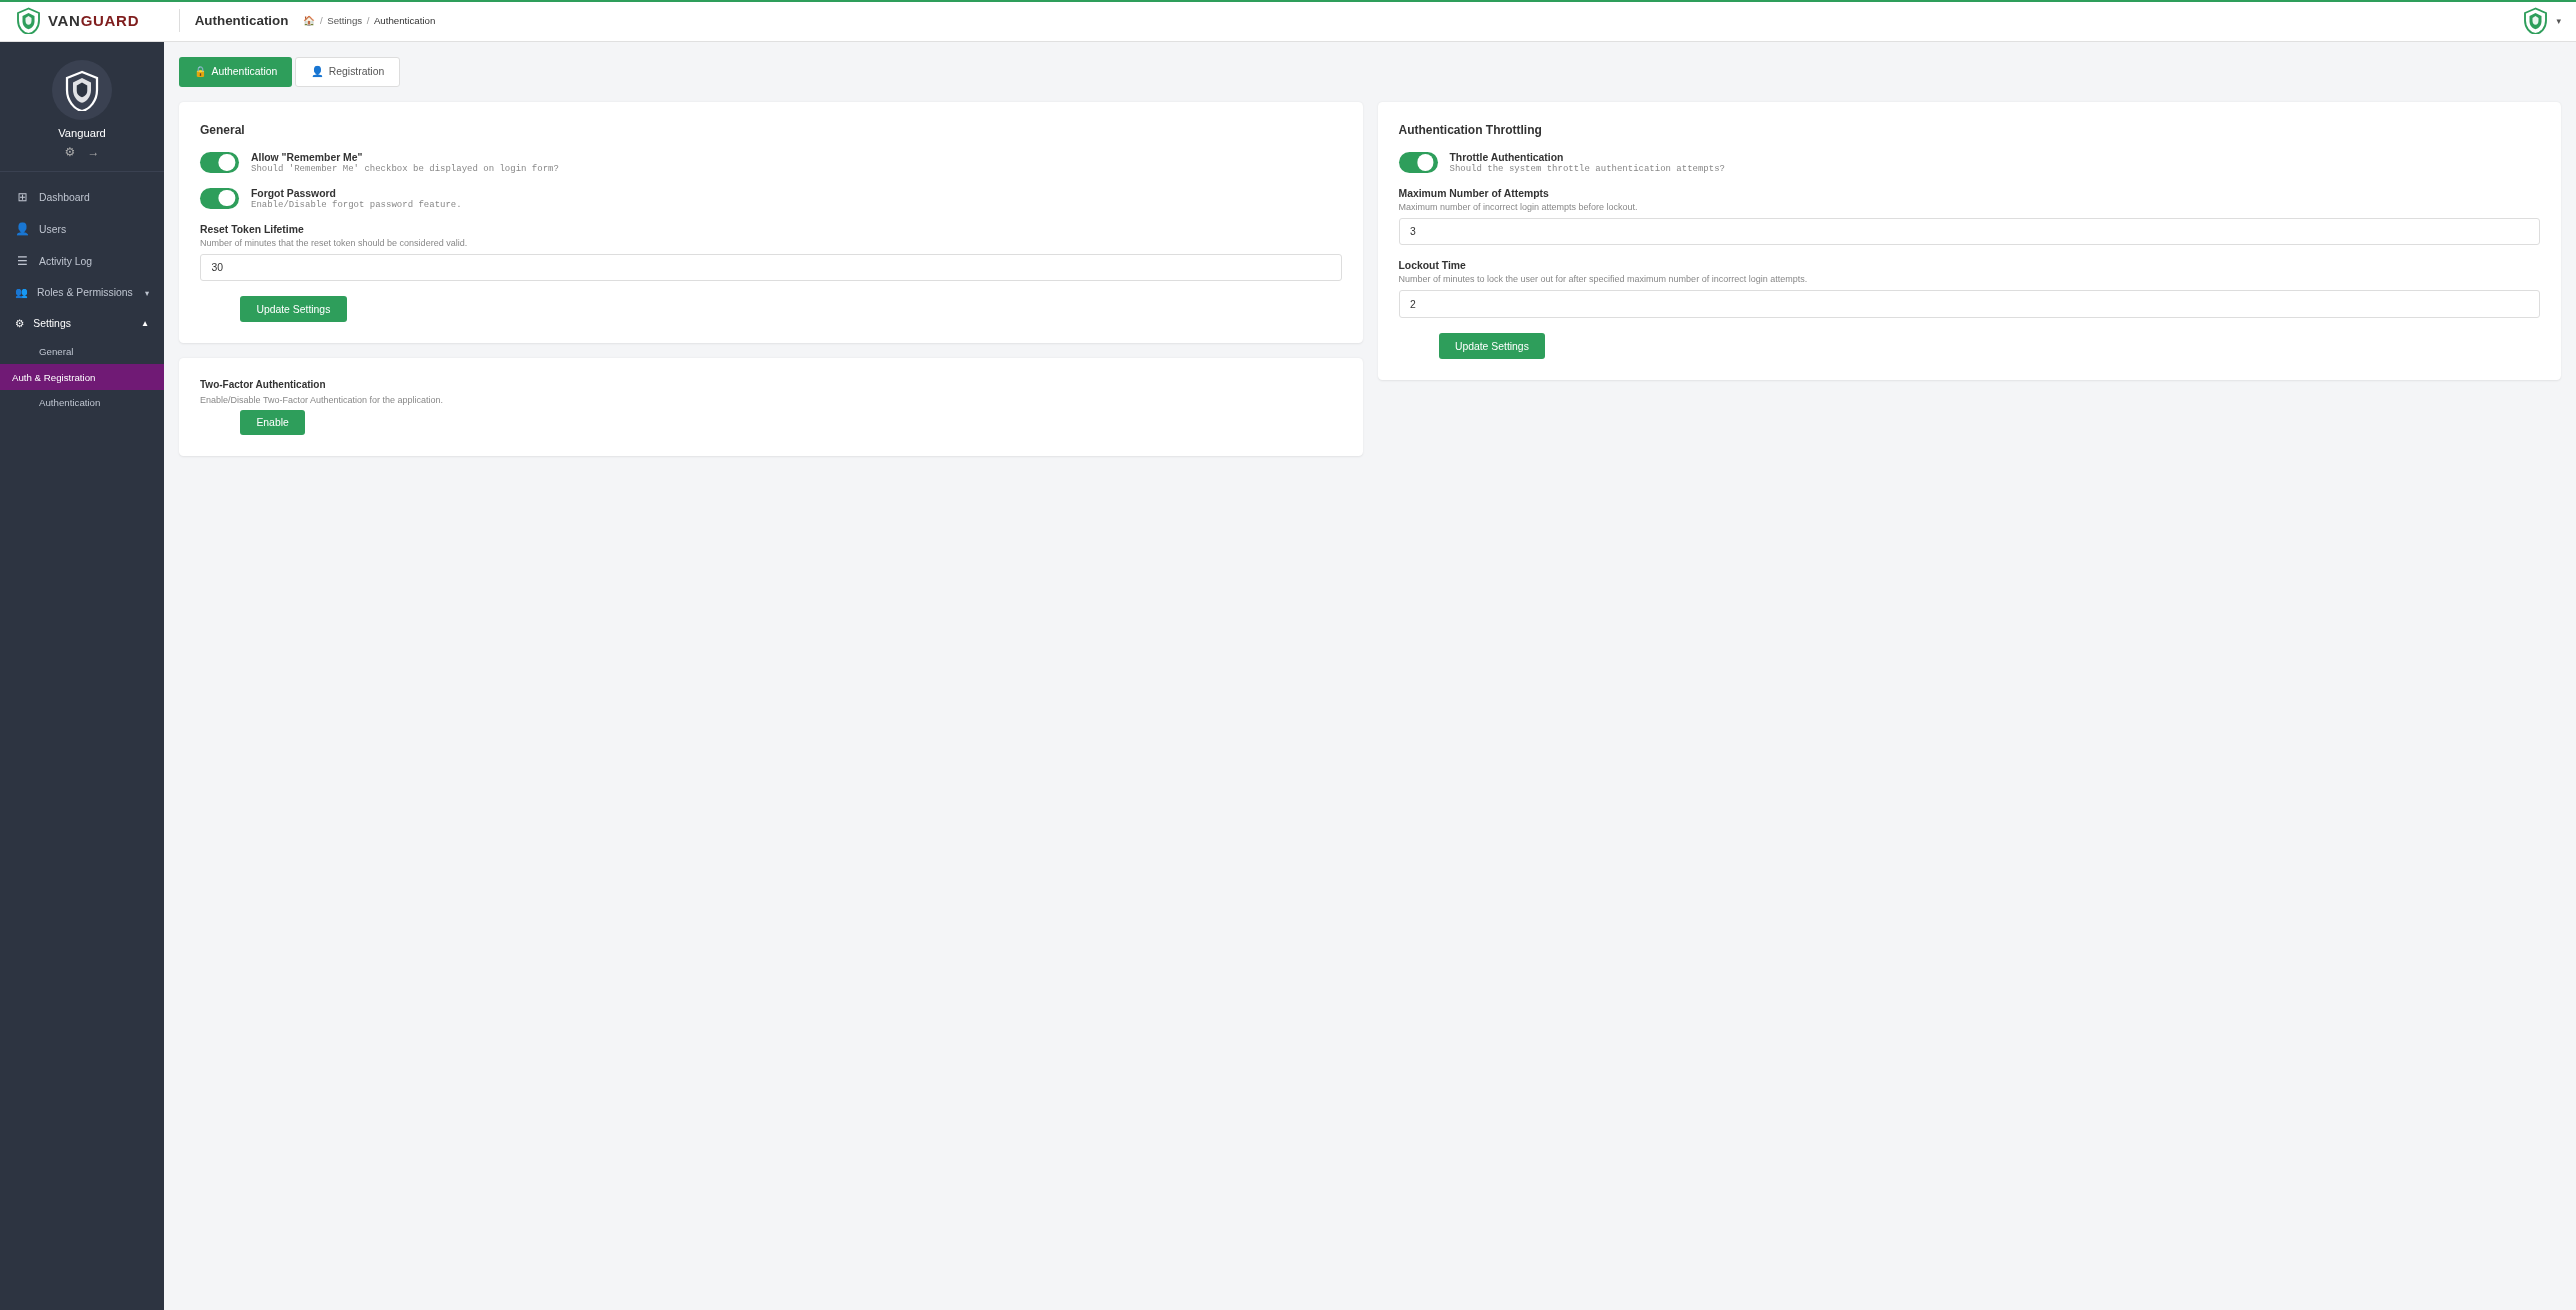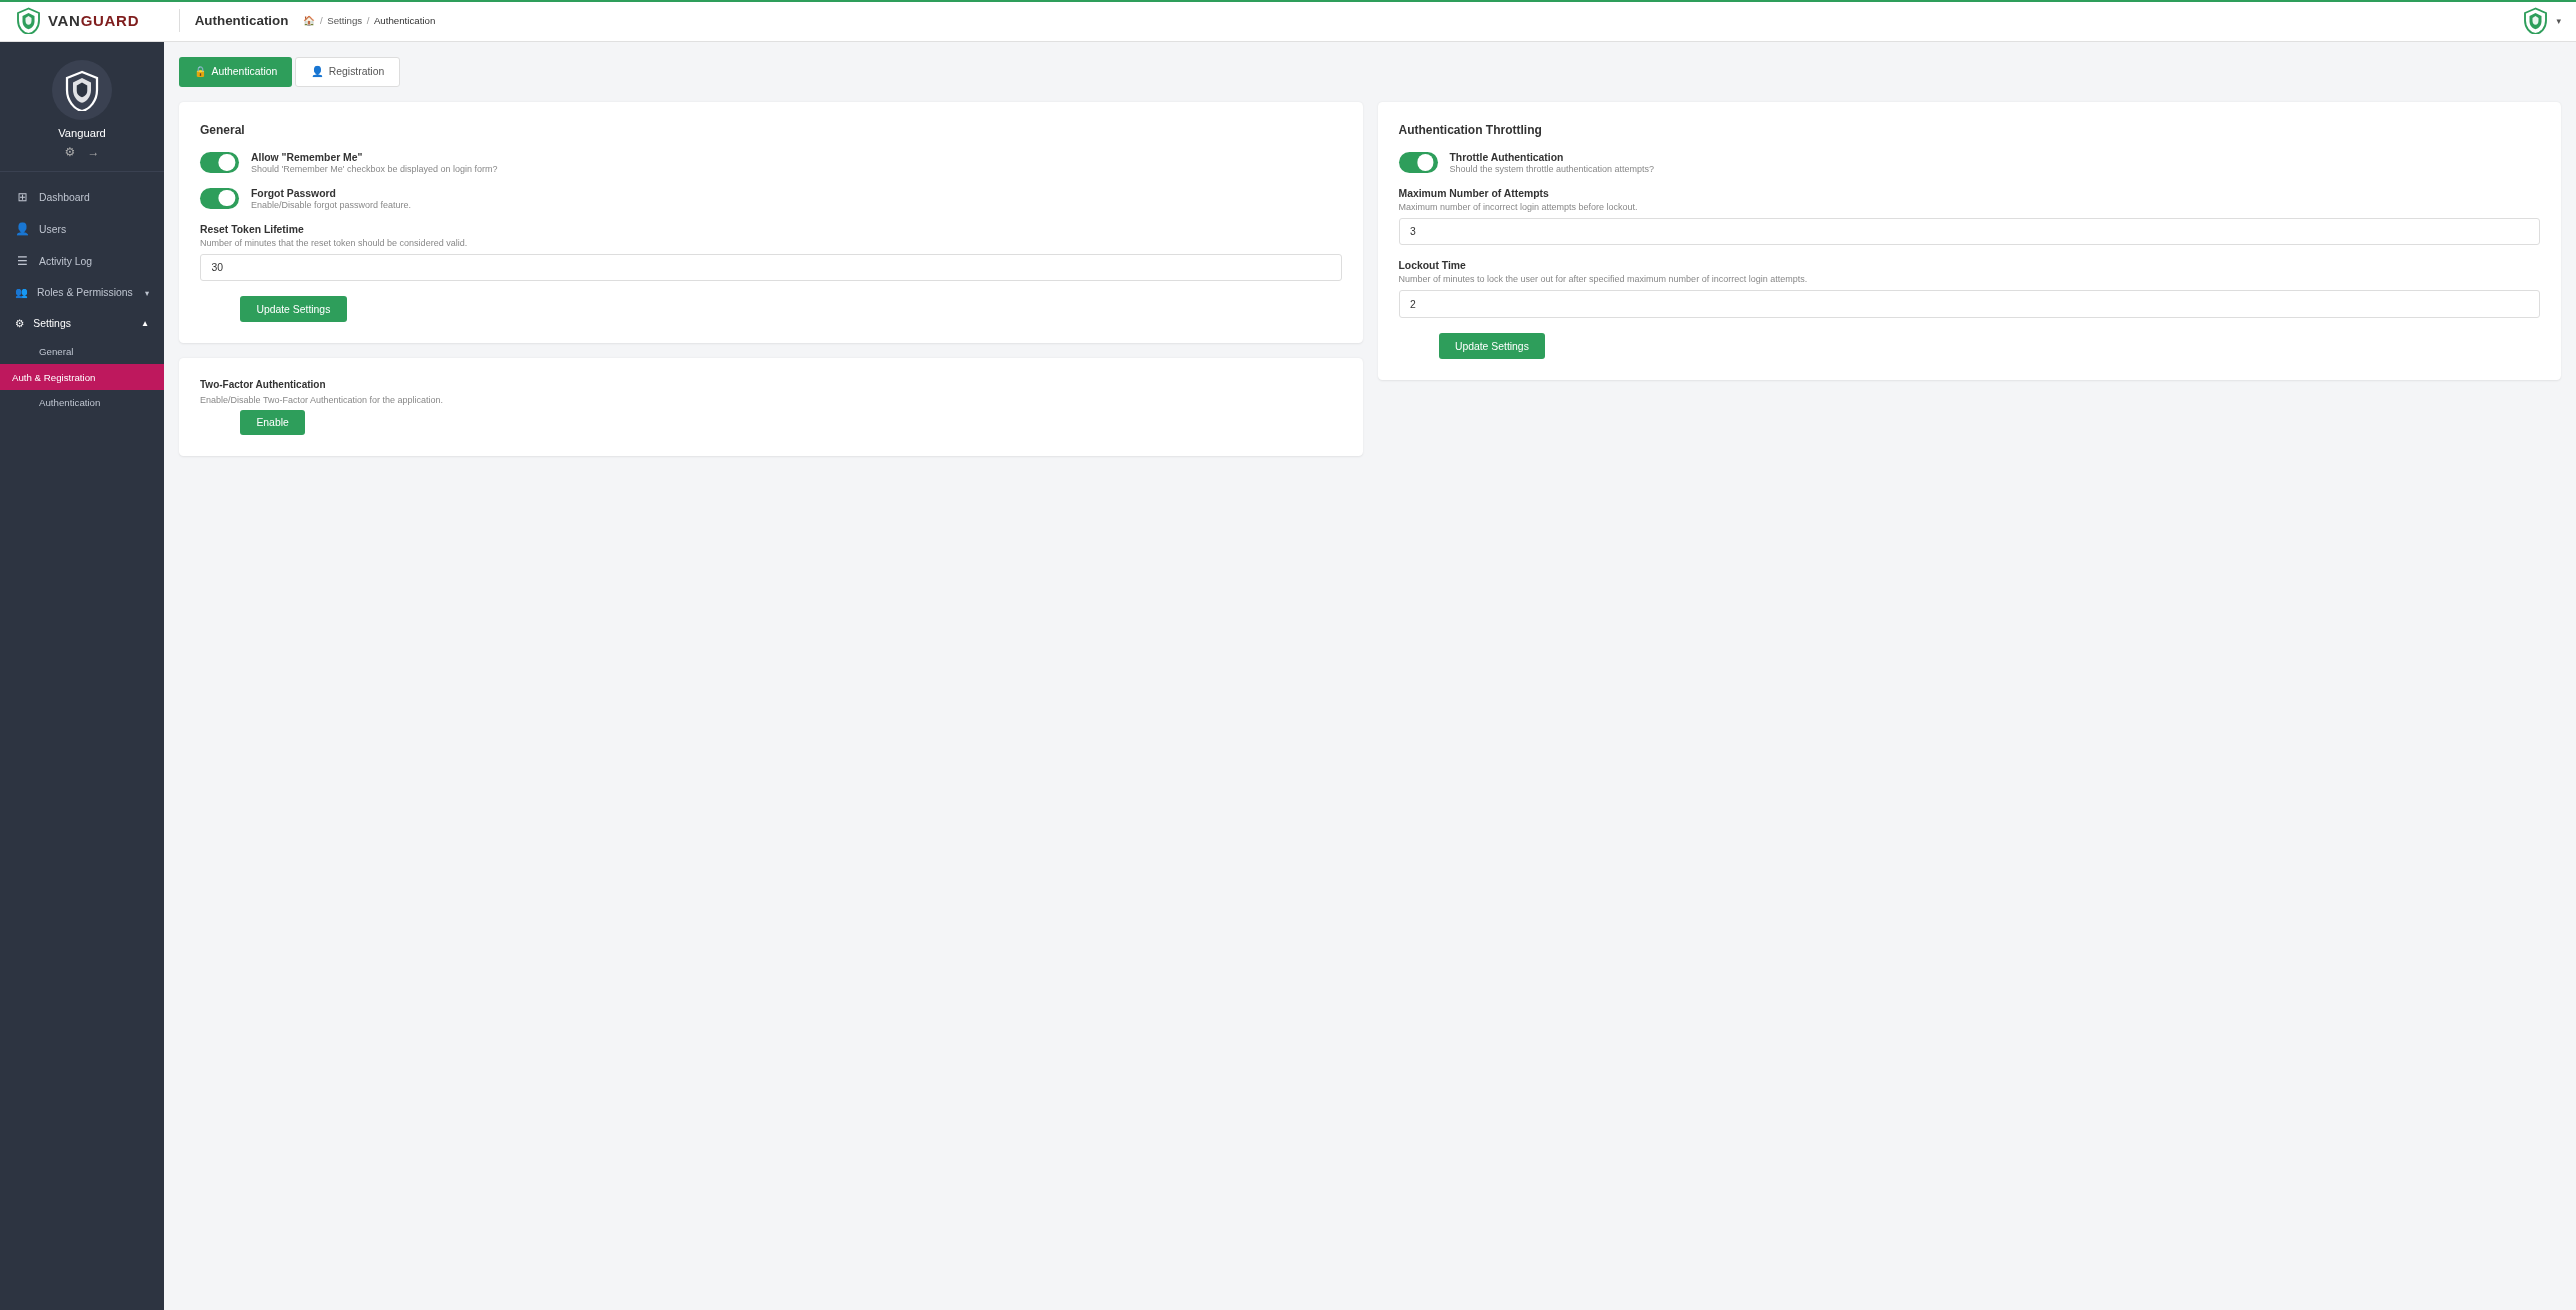--- a/index.html
+++ b/index.html
@@ -30,21 +30,21 @@
     .sidebar-profile { display: flex; flex-direction: column; align-items: center; padding: 18px 0 12px; border-bottom: 0.7px solid #3a4151; }
     .sidebar-avatar { width: 60px; height: 60px; border-radius: 50%; background: #3a4151; display: flex; align-items: center; justify-content: center; margin-bottom: 7.4px; }
     .sidebar-username { font-size: 11.2px; font-weight: 500; color: #fff; margin-bottom: 6px; }
     .sidebar-profile-icons { display: flex; gap: 12px; }
     .sidebar-profile-icon { color: #aaa; font-size: 12px; cursor: pointer; }
     .sidebar-nav { padding: 9px 0; flex: 1; }
     .sidebar-nav-item { display: flex; align-items: center; gap: 9px; padding: 9px 15px; color: #bfc5d0; font-size: 10.4px; cursor: pointer; transition: background 0.2s; }
     .sidebar-nav-item .nav-icon { font-size: 12px; width: 15px; text-align: center; }
     .sidebar-sub-items { padding: 0; }
     .sidebar-sub-item { padding: 7.4px 15px 7.4px 39px; color: #bfc5d0; font-size: 9.7px; cursor: pointer; }
-    .sidebar-sub-item.active { color: #fff; background: #be185d; padding-left: 12px; }
+    .sidebar-sub-item.active { color: #fff; background: #701a75; padding-left: 12px; }
     .sidebar-section-label { display: flex; align-items: center; justify-content: space-between; gap: 9px; padding: 9px 15px; color: #bfc5d0; font-size: 10.4px; cursor: pointer; }
     .sidebar-section-label.open { color: #fff; }
     .chevron { font-size: 8.2px; }
 
     
     .main { flex: 1; overflow-y: auto; padding: 15px; background: #f4f5f7; }
 
     
     .tab-bar { display: flex; gap: 3px; margin-bottom: 15px; }
     .tab-btn { display: flex; align-items: center; gap: 4.5px; padding: 7.4px 15px; border: none; border-radius: 3px; font-size: 10.4px; cursor: pointer; font-weight: 500; }
@@ -54,21 +54,21 @@
     
     .content-grid { display: grid; grid-template-columns: 1fr 1fr; gap: 15px; align-items: start; }
 
     
     .card { background: #fff; border-radius: 4.5px; padding: 21px; box-shadow: 0 0.7px 2.2px rgba(0,0,0,0.08); }
     .card-title { font-size: 12px; font-weight: 600; color: #333; margin-bottom: 15px; }
 
     
     .toggle-row { display: flex; align-items: flex-start; gap: 12px; margin-bottom: 13.4px; }
     .toggle-label { font-size: 10.4px; font-weight: 600; color: #333; }
-    .toggle-desc { font-size: 9px; color: #888; margin-top: 1.5px; }
+    .toggle-desc { font-size: 9px; color: #888; margin-top: 1.5px; font-family: Liberation Mono, monospace; }
 
     
     .toggle-switch { position: relative; width: 39px; height: 21px; flex-shrink: 0; }
     .toggle-switch input { opacity: 0; width: 0; height: 0; }
     .toggle-slider { position: absolute; cursor: pointer; top: 0; left: 0; right: 0; bottom: 0; background: #2e9e5b; border-radius: 21px; transition: 0.3s; }
     .toggle-slider:before { position: absolute; content: ""; height: 16.4px; width: 16.4px; left: 2.2px; bottom: 2.2px; background: #fff; border-radius: 50%; transition: 0.3s; transform: translateX(16.4px); }
 
     
     .form-group { margin-bottom: 15px; }
     .form-label { font-size: 10.4px; font-weight: 600; color: #333; margin-bottom: 3px; }

